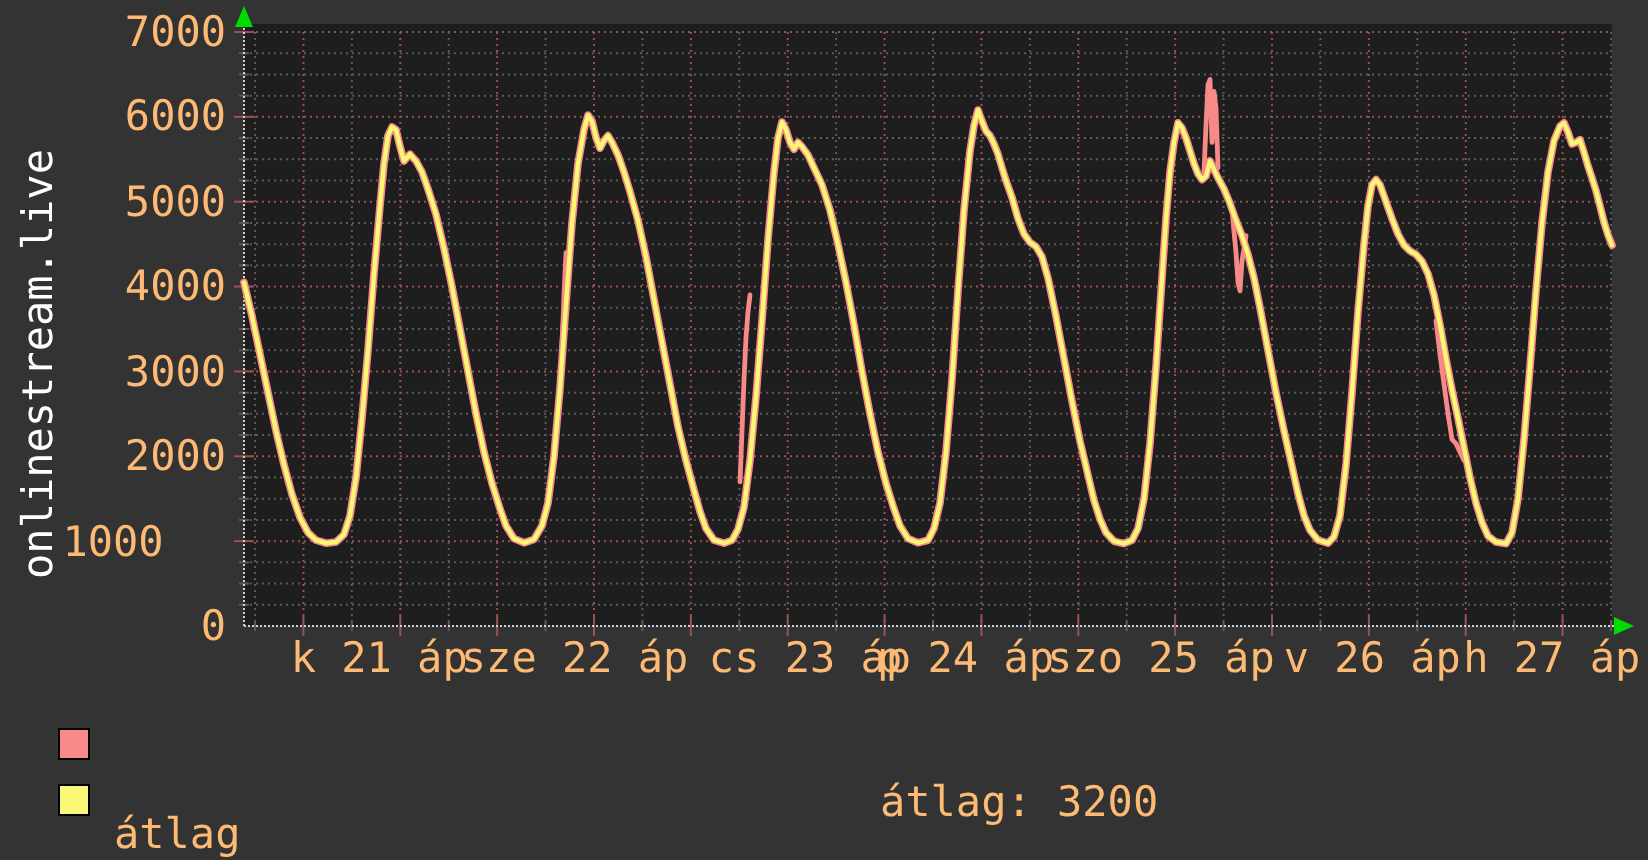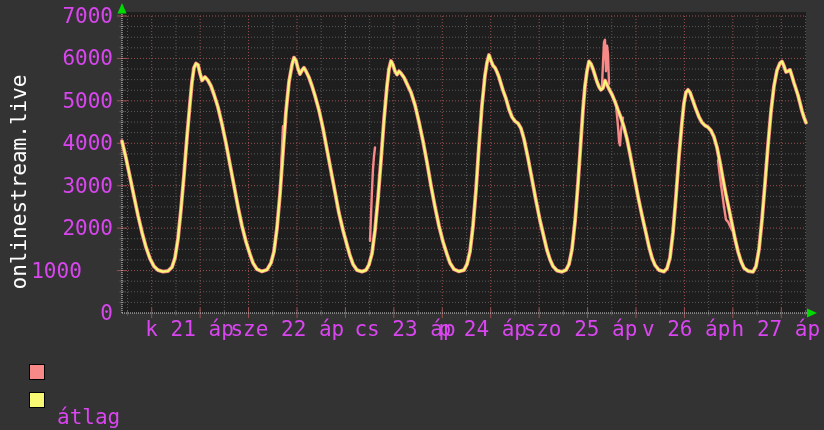--- a/index.html
+++ b/index.html
@@ -7,21 +7,21 @@
     width:824px;height:430px;
     background:#333333;
     position:relative;
     overflow:hidden;
     font-family:"DejaVu Sans Mono", monospace;
   }
   #stage{position:absolute;left:0;top:0;width:824px;height:430px;}
   svg{position:absolute;left:0;top:0;}
   .lbl{
     position:absolute;
-    color:#d946ef;
+    color:#fdba74;
     font-size:21px;
     line-height:22px;
     white-space:pre;
   }
   .ylab{width:113px;text-align:right;}
   .xlab{transform:translateX(-50%);}
   .vtitle{
     position:absolute;
     left:19px;top:182px;
     transform:translate(-50%,-50%) rotate(-90deg);
@@ -196,15 +196,16 @@
       <div class="lbl xlab" style="left: 678.17px; top: 318px; padding-left: 16px;">v 26 áp</div>
       <div class="lbl xlab" style="left: 775.884px; top: 318px;">h 27 áp</div>
     </div>
 
   <div class="swatch" style="left: 29px; top: 364px; background: rgb(247, 137, 137);"></div>
 
   <div class="swatch" style="left: 29px; top: 392px; background: rgb(248, 248, 116);"></div>
   <div class="lbl" style="left:57px;top:390px;margin-top:16px;">átlag</div>
 
 
+  <div class="lbl" style="left:440px;top:390px;"><span>átlag:</span> <span>3200</span></div>
 
 
 </div>
 
 </body></html>

